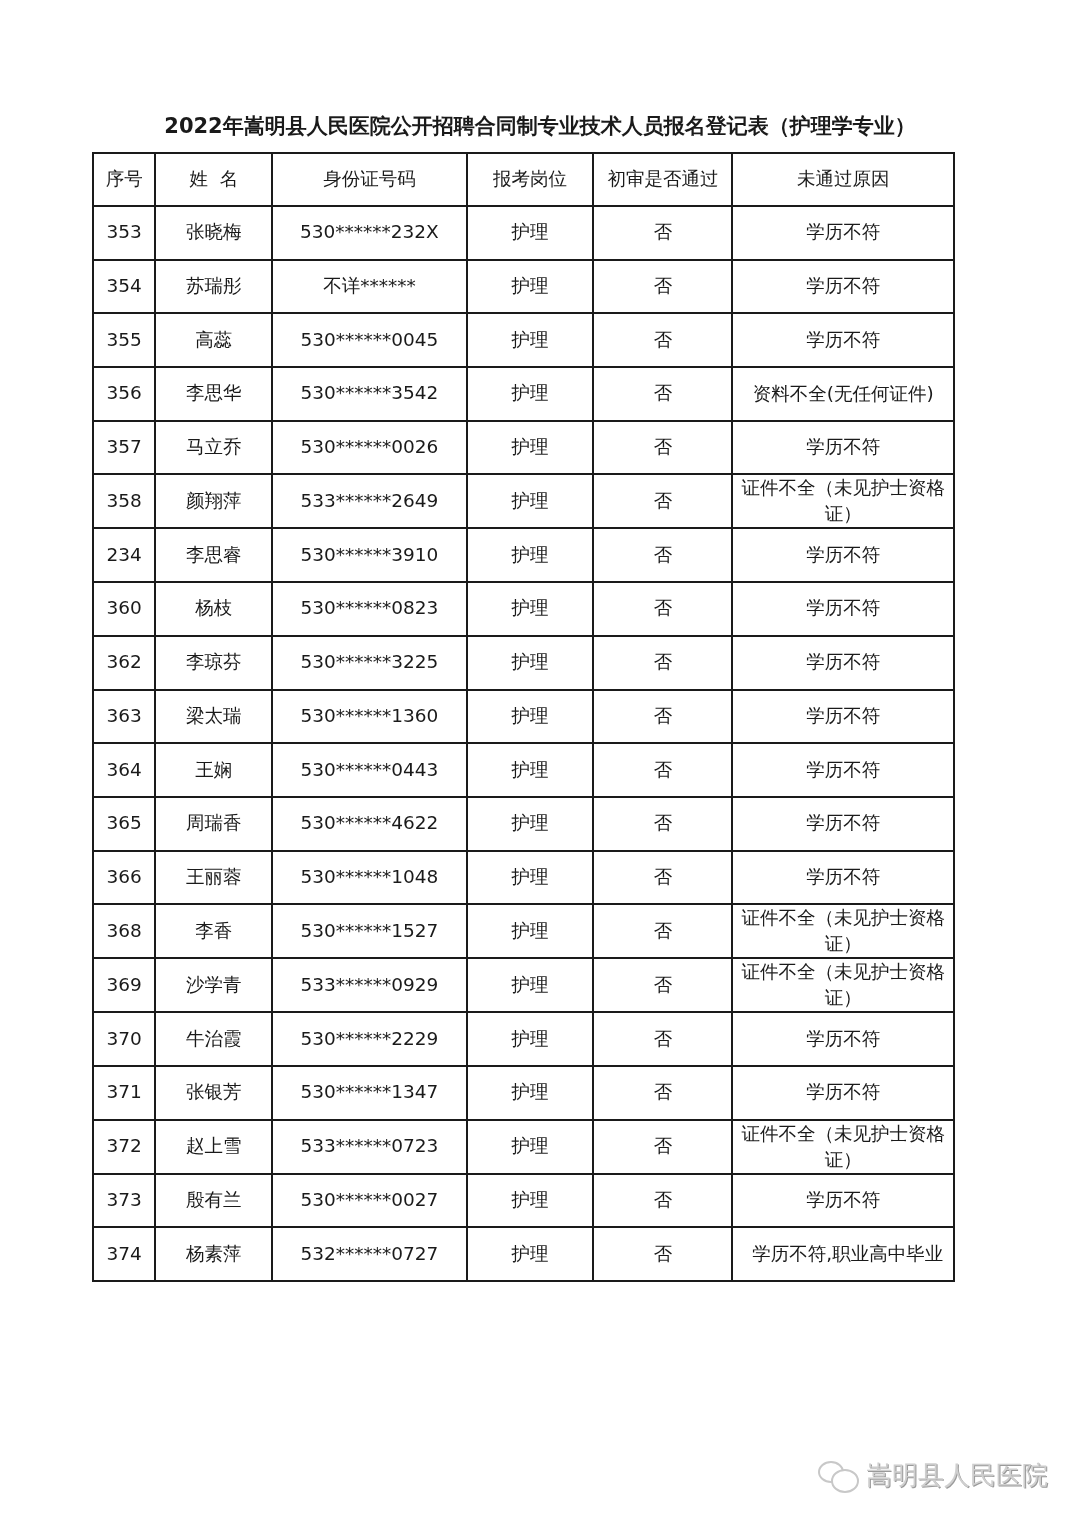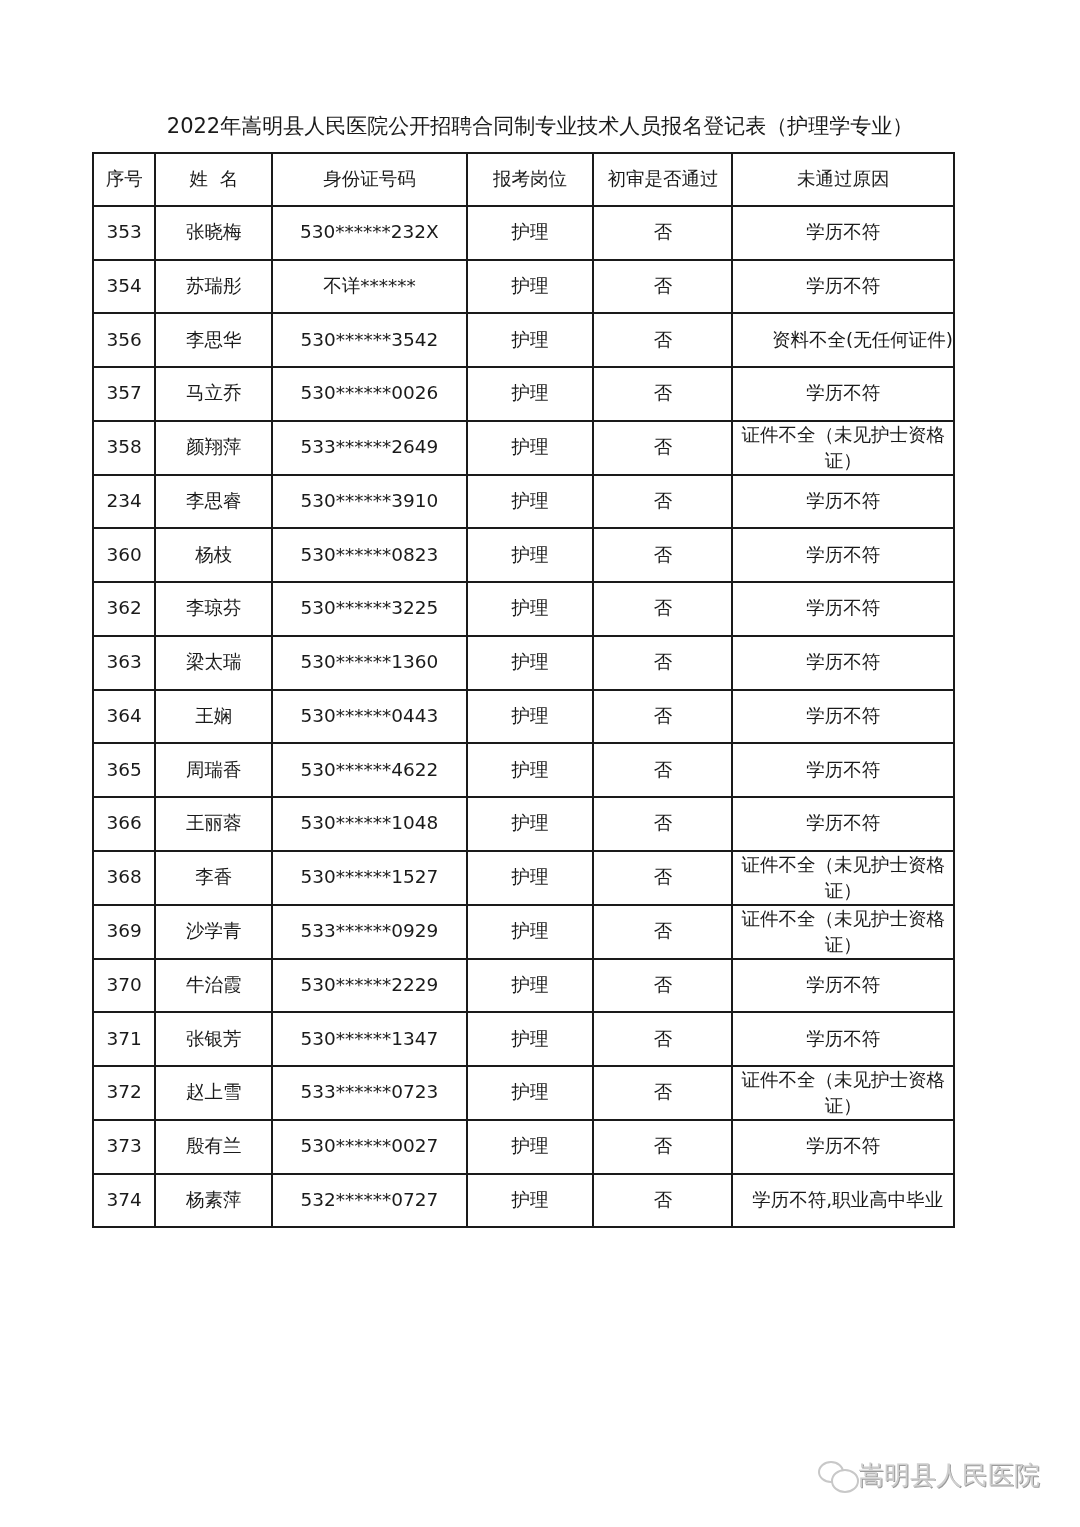--- a/index.html
+++ b/index.html
@@ -1,27 +1,27 @@
 <!DOCTYPE html>
 <html><head>
 <meta charset="utf-8">
 <style>
   html, body { margin:0; padding:0; background:#ffffff; }
   body { width:1080px; height:1527px; position:relative; overflow:hidden;
          font-family:"DejaVu Sans", "Liberation Sans", sans-serif; color:#1a1a1a; }
   .title { position:absolute; left:0; width:1080px; top:112px; text-align:center;
-           font-size:21px; letter-spacing:0px; color:#1a1a1a; }
+           font-size:21px; letter-spacing:0px; color:#1a1a1a;font-weight:bold; }
   table.reg { position:absolute; left:92px; top:152px; border-collapse:collapse;
               table-layout:fixed; width:863px; }
   table.reg td, table.reg th { border:2px solid #1a1a1a; text-align:center; vertical-align:middle;
               font-size:18.5px; font-weight:normal; padding:0; overflow:hidden; line-height:1.35; }
   table.reg th { height:51px; }
   table.reg td { height:51.7px; }
   .c0{width:62px;} .c1{width:116px;} .c2{width:193px;} .c3{width:126px;} .c4{width:138px;} .c5{width:220px;}
-  .watermark { position:absolute; left:818px; top:1458px; display:flex; align-items:center; 
+  .watermark { position:absolute; left:818px; top:1458px; display:flex; align-items:center; gap:8px;
                color:#cfcfcf; font-size:26px; text-shadow: 1px 1px 0 #9a9a9a; }
   .wm-icon { width:40px; height:30px; position:relative; }
   .wm-icon .b1 { position:absolute; left:0; top:0; width:22px; height:18px; border:2px solid #c8c8c8; border-radius:50%; }
   .wm-icon .b2 { position:absolute; left:13px; top:8px; width:24px; height:20px; border:2px solid #c8c8c8; border-radius:50%; background:#fff; }
 </style>
 </head>
 <body>
 
 <div class="title">2022年嵩明县人民医院公开招聘合同制专业技术人员报名登记表（护理学专业）</div>
 
@@ -55,26 +55,34 @@
       </tr>
       <tr>
         <td>354</td>
         <td>苏瑞彤</td>
         <td>不详******</td>
         <td>护理</td>
         <td>否</td>
         <td>学历不符</td>
       </tr>
       <tr>
+        <td>355</td>
+        <td>高蕊</td>
+        <td>530******0045</td>
+        <td>护理</td>
+        <td>否</td>
+        <td>学历不符</td>
+      </tr>
+      <tr>
         <td>356</td>
         <td>李思华</td>
         <td>530******3542</td>
         <td>护理</td>
         <td>否</td>
-        <td style="line-height: 26px; text-align: right;">资料不全(无任何证件)</td>
+        <td style="line-height: 26px;">资料不全(无任何证件)</td>
       </tr>
       <tr>
         <td>357</td>
         <td>马立乔</td>
         <td>530******0026</td>
         <td>护理</td>
         <td>否</td>
         <td>学历不符</td>
       </tr>
       <tr>

